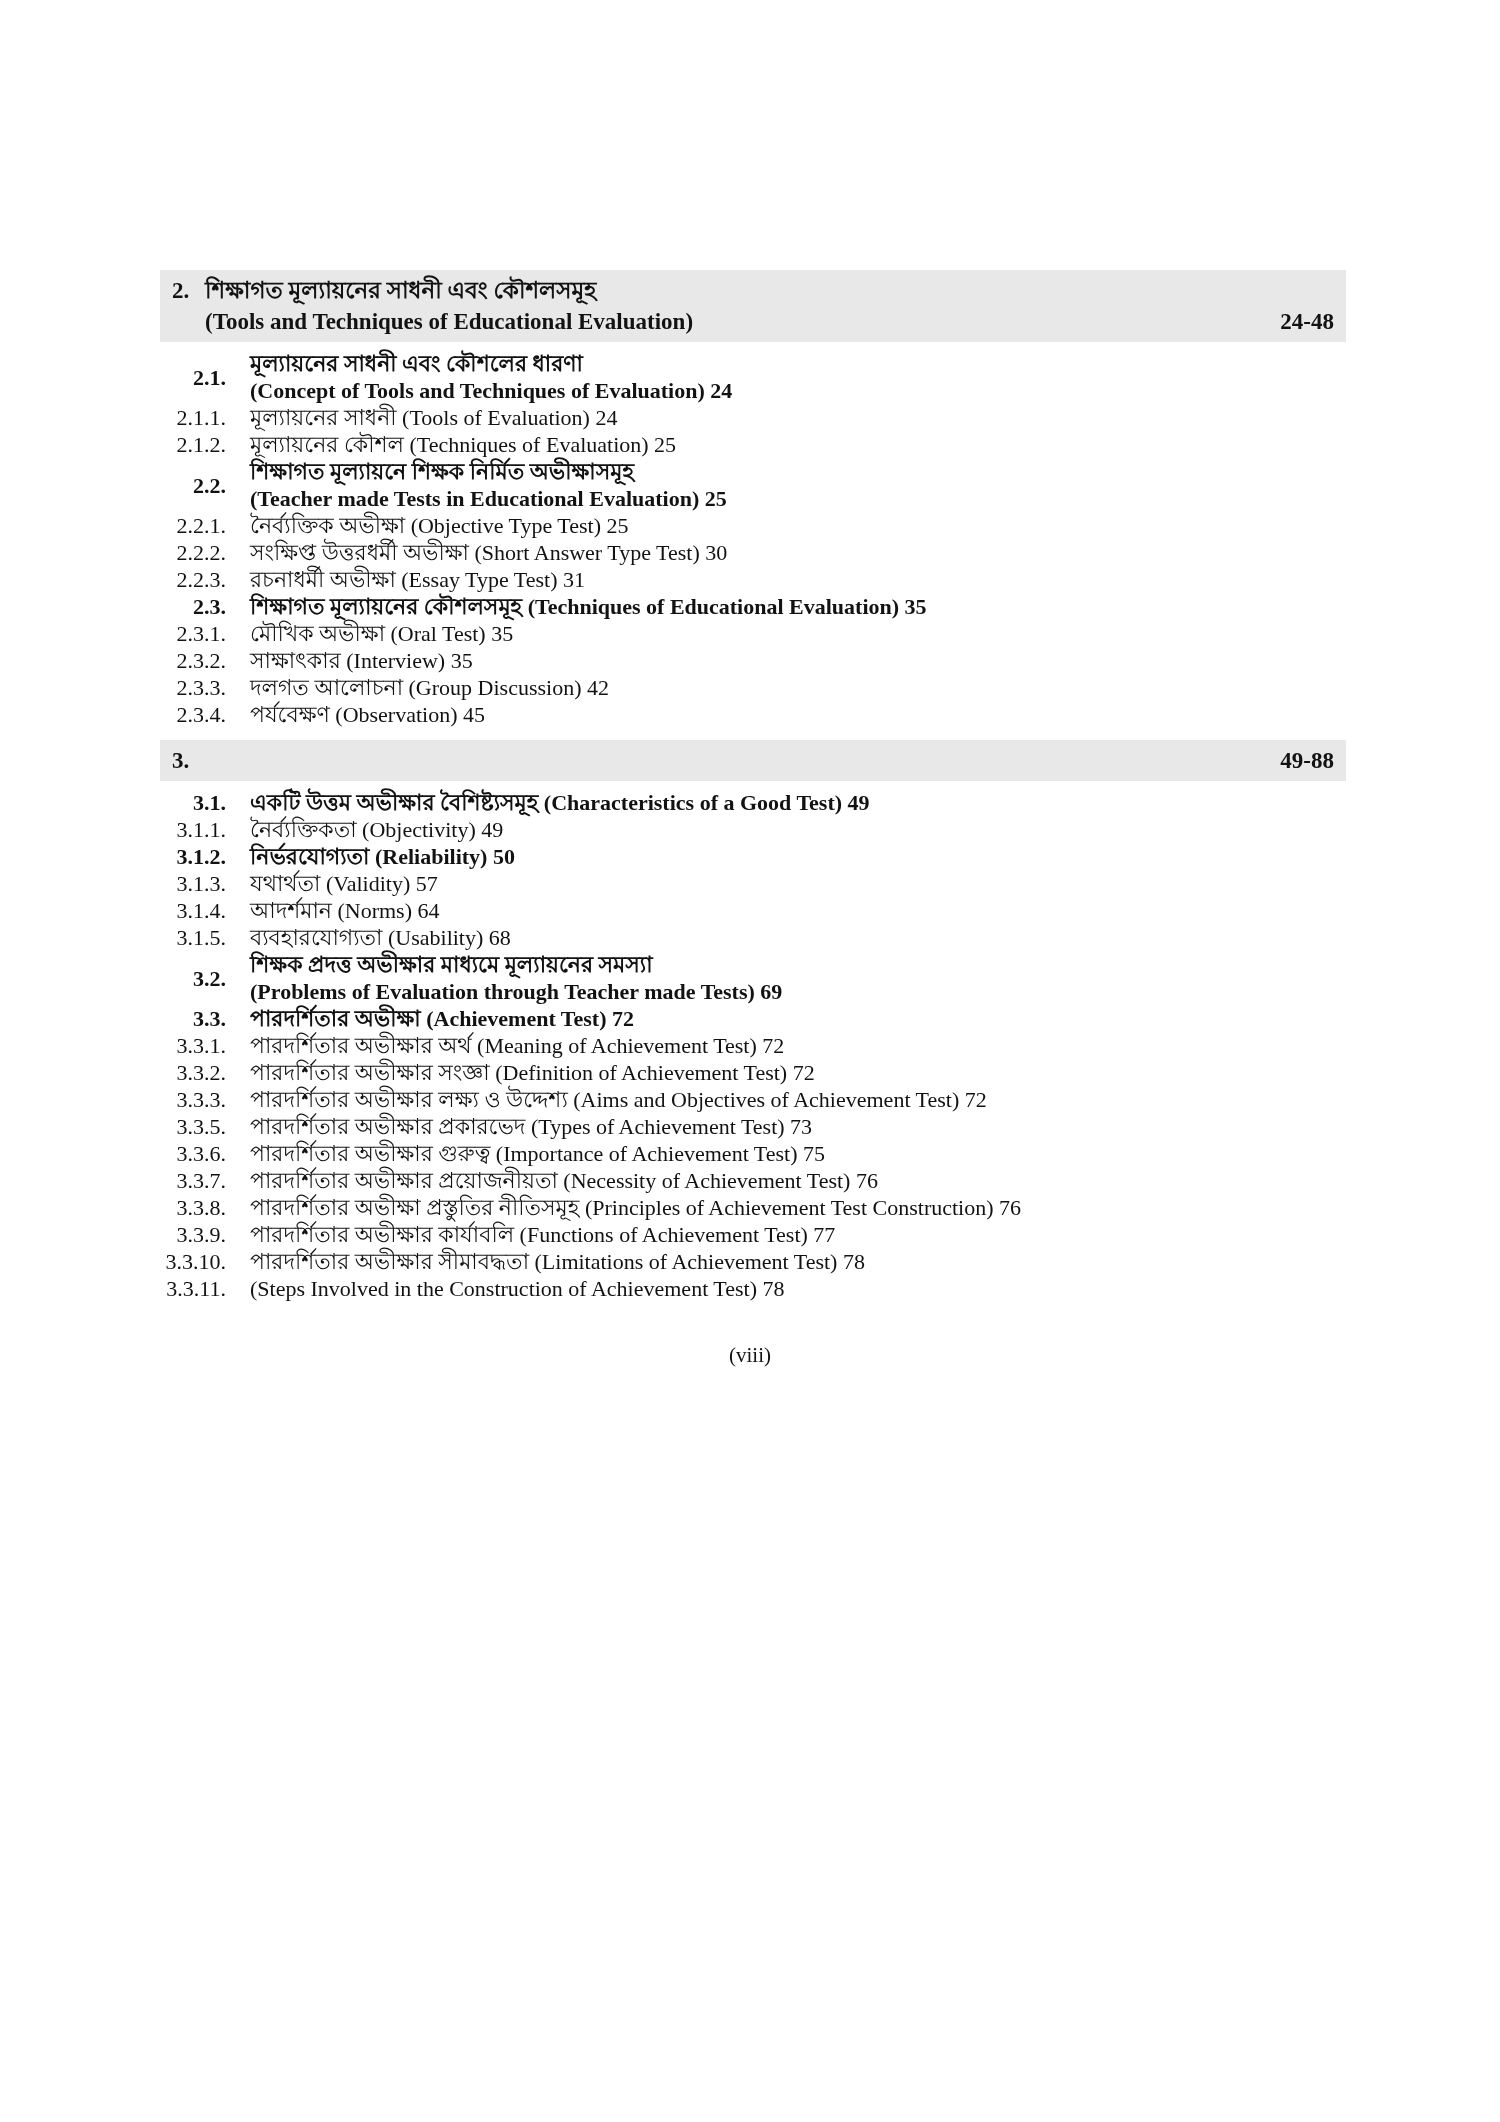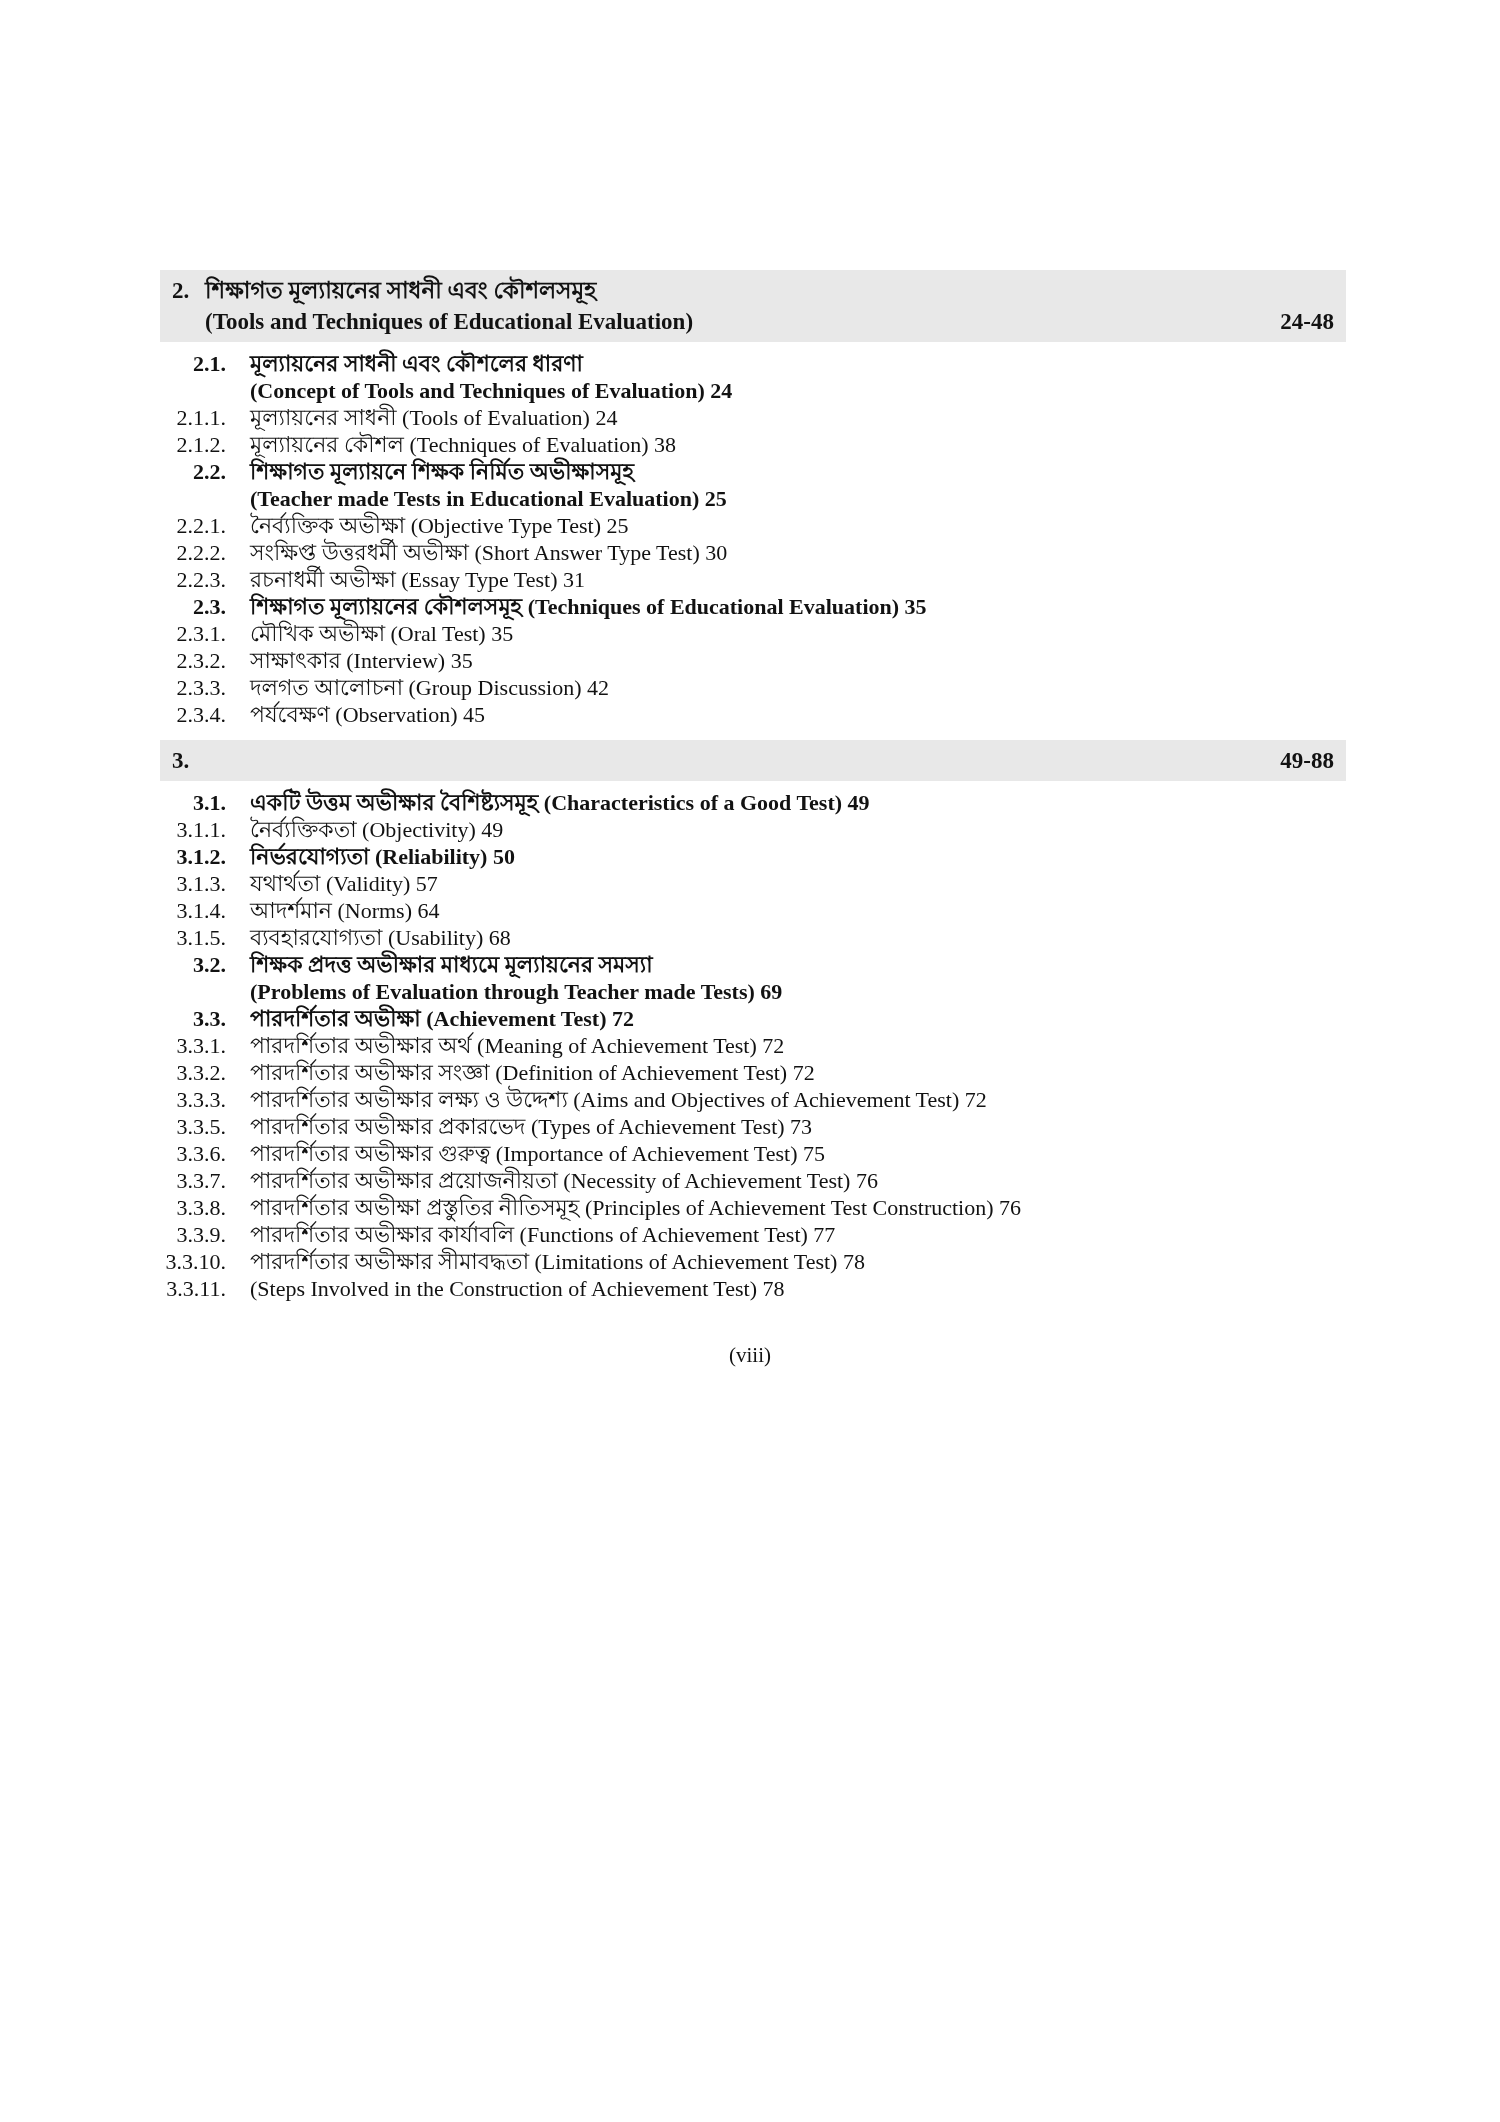--- a/index.html
+++ b/index.html
@@ -37,20 +37,21 @@
     width: 33px;
     flex-shrink: 0;
   }
   .hdr-cont { padding-left: 33px; }
   .hdr-title { }
   .hdr-pages { margin-left: auto; padding-right: 2px; }
   .entry {
     display: flex;
     font-size: 22px;
     line-height: 27px;
+    align-items: center;
   }
   .entry.bold { font-weight: bold; }
   .entry-num {
     width: 66px;
     flex-shrink: 0;
     text-align: right;
     white-space: nowrap;
   }
   .entry-text { margin-left: 24px; flex: 1; }
   .entry-line { }
@@ -88,21 +89,21 @@
         </div>
         <div class="entry">
           <span class="entry-num">2.1.1.</span>
           <div class="entry-text">
             <div class="entry-line">মূল্যায়নের সাধনী (Tools of Evaluation) 24</div>
           </div>
         </div>
         <div class="entry">
           <span class="entry-num">2.1.2.</span>
           <div class="entry-text">
-            <div class="entry-line">মূল্যায়নের কৌশল (Techniques of Evaluation) 38</div>
+            <div class="entry-line">মূল্যায়নের কৌশল (Techniques of Evaluation) 25</div>
           </div>
         </div>
         <div class="entry bold">
           <span class="entry-num">2.2.</span>
           <div class="entry-text">
             <div class="entry-line">শিক্ষাগত মূল্যায়নে শিক্ষক নির্মিত অভীক্ষাসমূহ</div>
             <div class="entry-line">(Teacher made Tests in Educational Evaluation) 25</div>
           </div>
         </div>
         <div class="entry">

